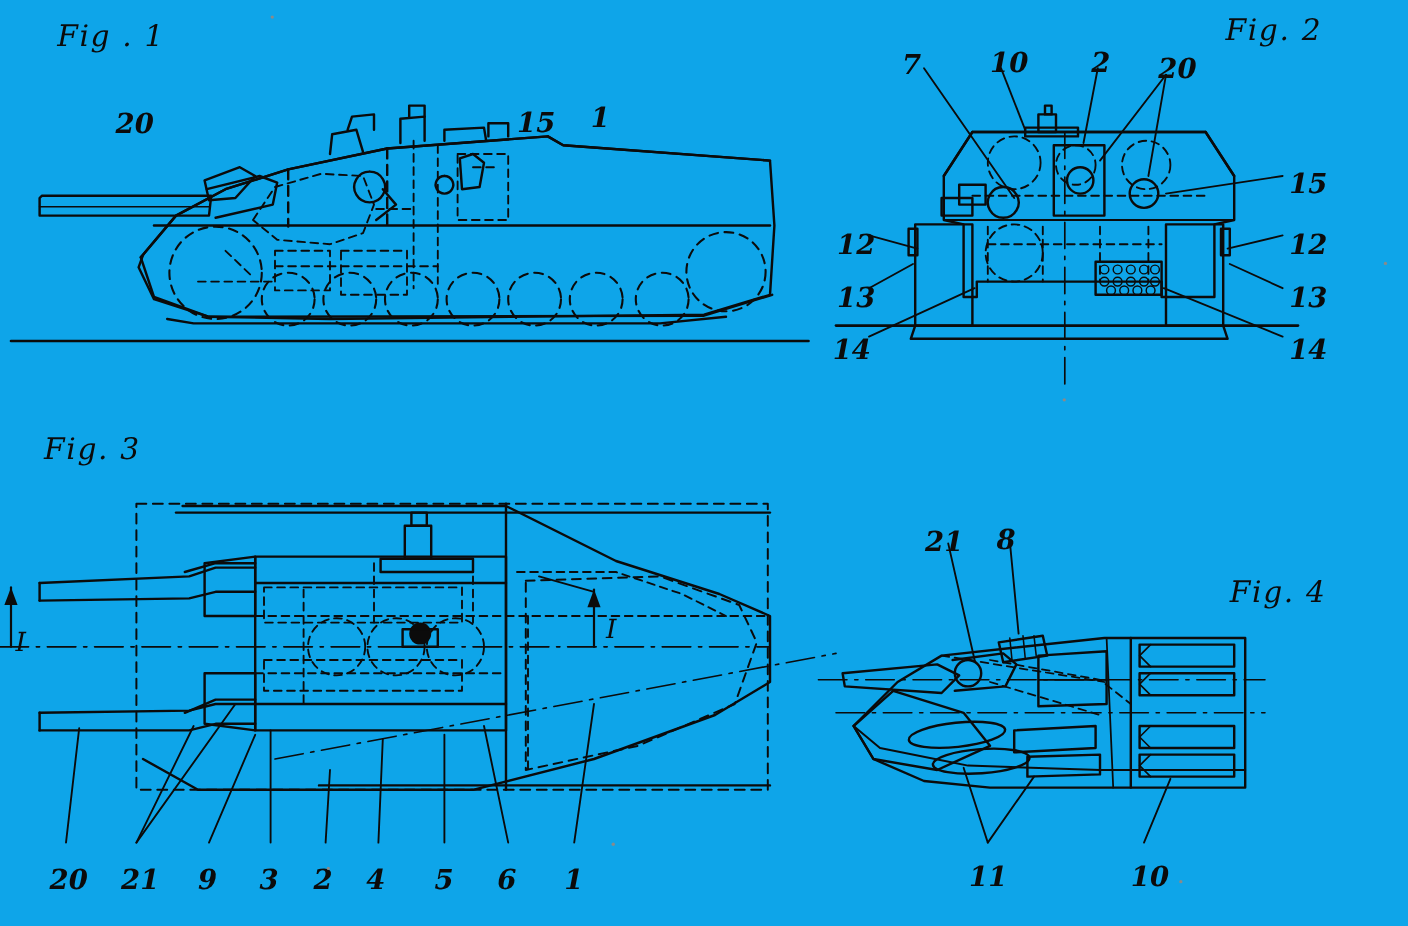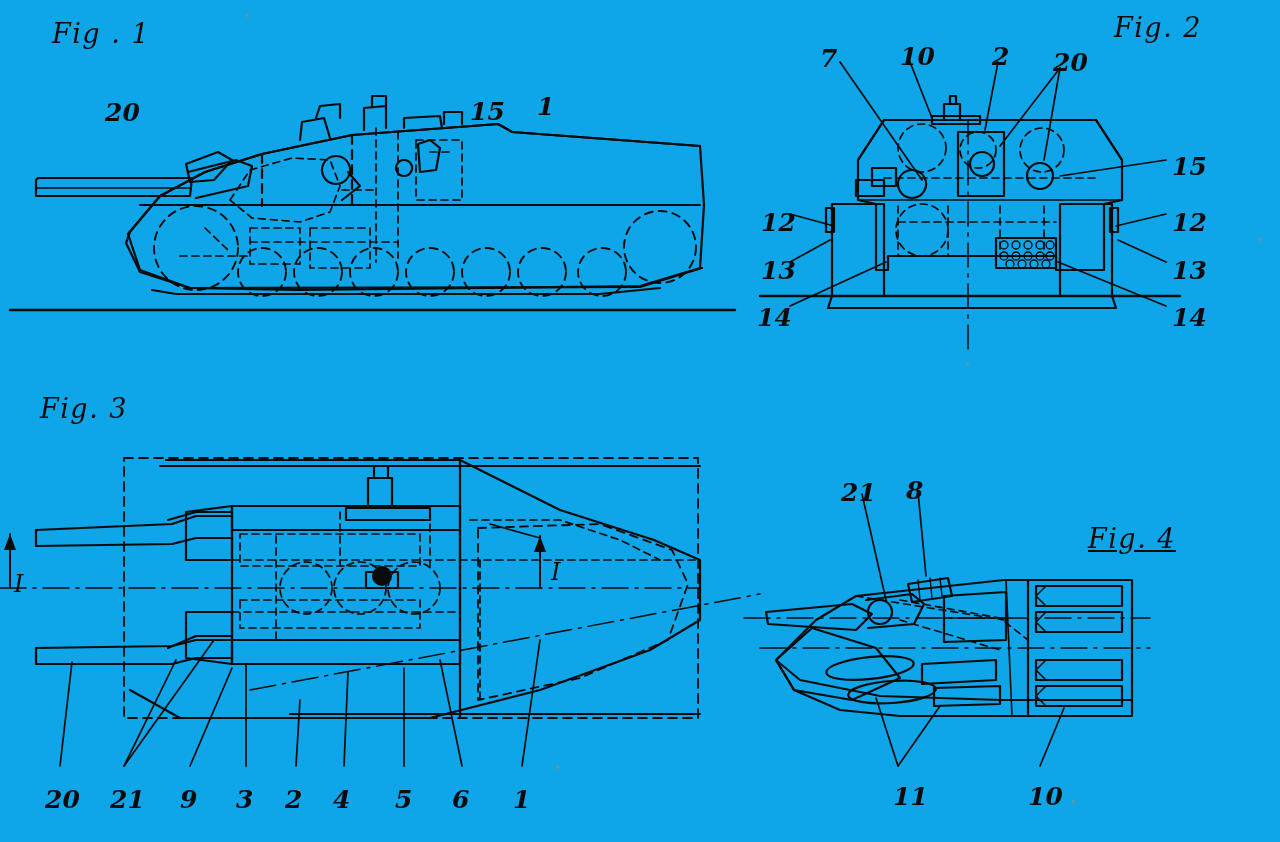--- a/index.html
+++ b/index.html
@@ -333,21 +333,21 @@
           <line x1="1040" y1="766" x2="1064" y2="708"></line>
         </g>
       </g>
 
     </g>
   </svg>
 
   <div class="fig-label" style="left:52px; top:18px;">Fig . 1</div>
   <div class="fig-label" style="left:1114px; top:12px;">Fig. 2</div>
   <div class="fig-label" style="left:40px; top:393px;">Fig. 3</div>
-  <div class="fig-label" style="left:1088px; top:523px;text-decoration:underline;">Fig. 4</div>
+  <div class="fig-label" style="left:1118px; top:523px;">Fig. 4</div>
 
   <div class="ref-num" style="left:105px; top:98px;">20</div>
   <div class="ref-num" style="left:470px; top:97px;">15</div>
   <div class="ref-num" style="left:537px; top:92px;">1</div>
 
   <div class="ref-num" style="left:820px; top:44px;">7</div>
   <div class="ref-num" style="left:900px; top:42px;">10</div>
   <div class="ref-num" style="left:992px; top:42px;">2</div>
   <div class="ref-num" style="left:1053px; top:48px;">20</div>
   <div class="ref-num" style="left:1172px; top:152px;">15</div>
@@ -366,21 +366,21 @@
   <div class="ref-num" style="left:180px; top:785px;">9</div>
   <div class="ref-num" style="left:236px; top:785px;">3</div>
   <div class="ref-num" style="left:285px; top:785px;">2</div>
   <div class="ref-num" style="left:333px; top:785px;">4</div>
   <div class="ref-num" style="left:395px; top:785px;">5</div>
   <div class="ref-num" style="left:452px; top:785px;">6</div>
   <div class="ref-num" style="left:513px; top:785px;">1</div>
 
   <div class="ref-num" style="left:841px; top:478px;">21</div>
   <div class="ref-num" style="left:906px; top:476px;">8</div>
-  <div class="ref-num" style="left:881px; top:782px;margin-left:12px;">11</div>
+  <div class="ref-num" style="left:881px; top:782px;">11</div>
   <div class="ref-num" style="left:1028px; top:782px;">10</div>
 
   <div class="spk" style="left:246px; top:14px;"></div>
   <div class="spk" style="left:1258px; top:238px;"></div>
   <div class="spk" style="left:556px; top:766px;"></div>
   <div class="spk" style="left:1072px; top:800px;"></div>
   <div class="spk" style="left:297px; top:788px;"></div>
   <div class="spk" style="left:966px; top:362px;"></div>
 
 </div>

